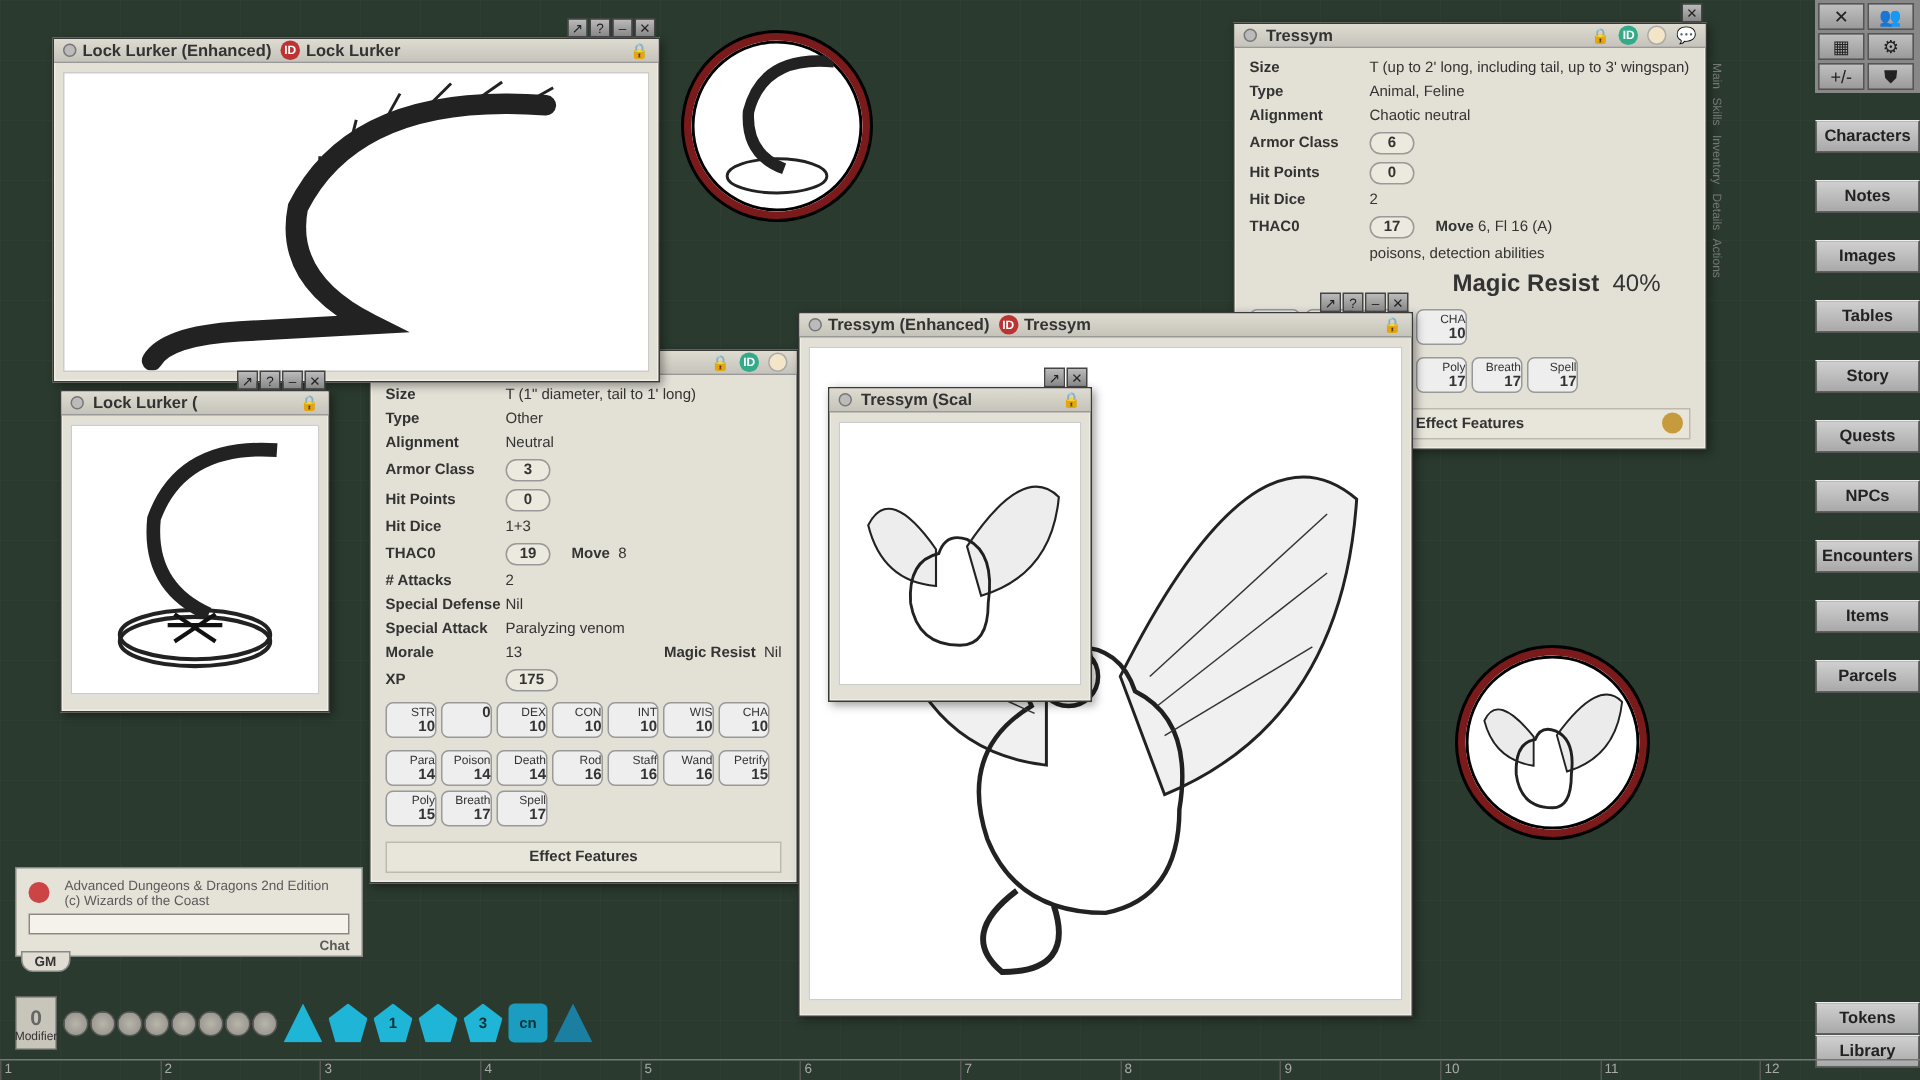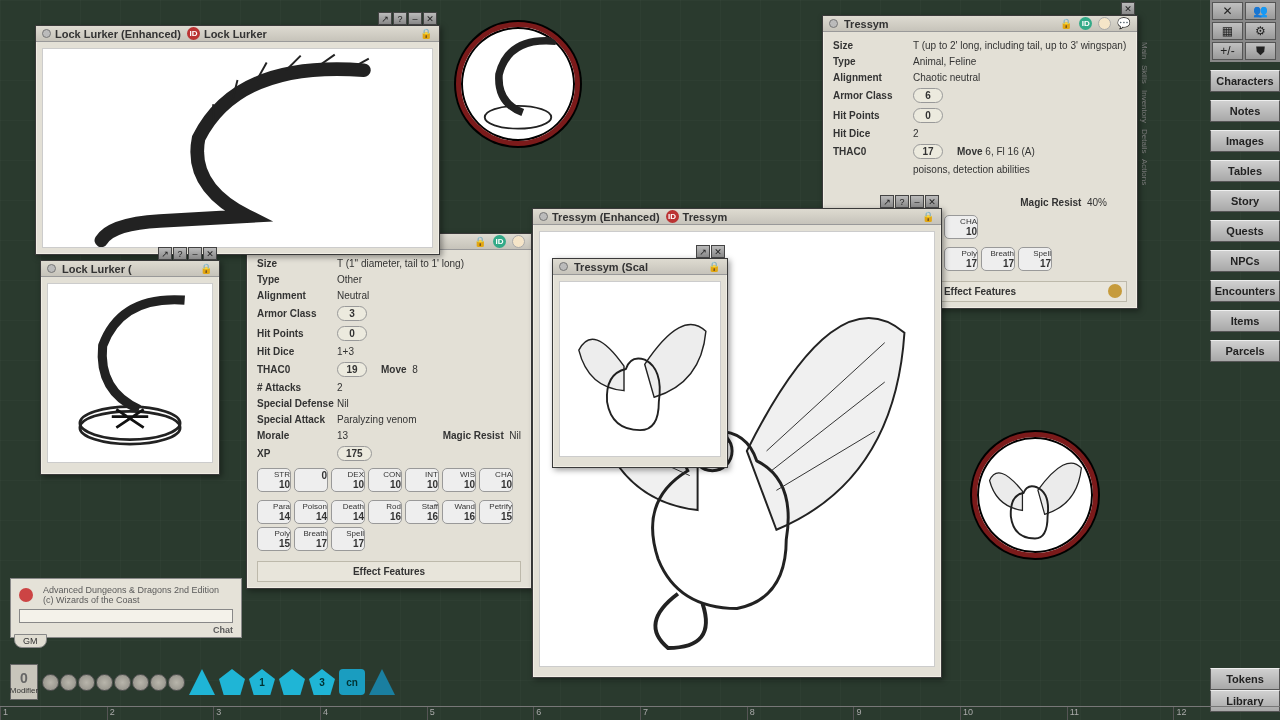--- a/index.html
+++ b/index.html
@@ -31,21 +31,21 @@
   height: 22px;
   background: linear-gradient(#d0d0d0,#a8a8a8);
   border: 1px solid #555;
   border-top-color: #eee;
   display: flex;
   align-items: center;
   justify-content: center;
   font-weight: bold;
   font-size: 11px;
   color: #222;
-  margin-top: 8px;
+  margin-top: 18px;
   cursor: pointer;
 }
 .side-btn.bottom { position:absolute; width:70px; right:0;}
 
 
 .window {
   position: absolute;
   background: #e3e0d6;
   border: 1px solid #3a3a3a;
   box-shadow: 2px 2px 6px rgba(0,0,0,.4), inset 0 0 0 1px #f0ede4;
@@ -74,21 +74,21 @@
 }
 .win-controls .wc { width:14px; height:13px; background:linear-gradient(#bbb,#888); border:1px solid #444; color:#222; font-size:9px; display:flex;align-items:center;justify-content:center;}
 
 
 .stat-body { padding: 6px 10px; font-size: 10px; }
 .stat-row { display:flex; align-items:center; padding:2px 0; border-bottom:1px solid transparent;}
 .stat-row .label { width: 80px; font-weight:bold; color:#333;}
 .stat-row .val { flex:1; }
 .stat-row .pill { display:inline-block; min-width:30px; padding:1px 8px; border:1px solid #999; background:#eceade; border-radius:9px; text-align:center; font-weight:bold; font-size:10px;}
 .stat-row .extra { margin-left:14px;}
-.extras-line { display:flex; gap:18px; padding:3px 0; font-size:10px;margin-top:16px;}
+.extras-line { display:flex; gap:18px; padding:3px 0; font-size:16px;}
 
 .abil-row { display:flex; gap:3px; padding:4px 0; justify-content:flex-start; flex-wrap:wrap;}
 .abil { width:34px; border:1px solid #999; border-radius:5px; background:#eee; text-align:right; font-size:8px; padding:1px 0;}
 .abil .nm{font-size:8px;}
 .abil .v{font-weight:bold; font-size:10px;}
 .effect-row { margin-top:6px; border:1px solid #bdb9ab; background:#e8e5db; padding:4px 8px; font-weight:bold; font-size:10px; text-align:center; position:relative;}
 .effect-row .edit{position:absolute; right:4px; top:2px; width:14px;height:14px;border-radius:50%;background:#c69b3c;}
 
 
 .imgwin-body { padding:6px; }
@@ -101,21 +101,21 @@
 
 .info-panel {
   position:absolute; left:10px; bottom:82px; width:232px; background:#e5e2d8; border:1px solid #888; padding:6px 8px 2px; font-size:9px; color:#5a5a5a;
 }
 .info-panel .line{display:flex; gap:10px; align-items:center; margin-bottom:4px;}
 .info-panel .ico{width:14px;height:14px;background:#c44;border-radius:50%;flex-shrink:0;}
 .info-panel .ico.b{background:#888;}
 .info-panel input{width:100%; border:1px solid #888; background:#f4f2ea; font-size:9px; padding:1px 2px;}
 .info-panel .chatlbl{text-align:right;font-weight:bold;font-size:9px;padding-top:2px;}
 
-.gm-tag{position:absolute; left:14px; bottom:72px; background:#e0ddd2; border:1px solid #888; border-radius:0 0 8px 8px; padding:1px 8px; font-size:9px; font-weight:normal;}
+.gm-tag{position:absolute; left:14px; bottom:72px; background:#e0ddd2; border:1px solid #888; border-radius:0 0 8px 8px; padding:1px 8px; font-size:9px; font-weight:bold;}
 
 
 .dice-tray{position:absolute; left:10px; bottom:8px; right:80px; height:60px; display:flex; align-items:center; gap:4px;}
 .mod-box{width:28px;height:36px;border:1px solid #666;background:#c8c5bb;display:flex;flex-direction:column;align-items:center;justify-content:center;font-size:8px;}
 .mod-box .n{font-size:14px;font-weight:bold;color:#666;}
 .coin-stack{display:flex;gap:1px;}
 .coin{width:17px;height:17px;border-radius:50%;background:radial-gradient(#b8b5ab,#8f8d85);border:1px solid #555;font-size:8px;display:flex;align-items:center;justify-content:center;}
 .die{width:26px;height:26px;background:#1fb5d6;clip-path:polygon(50% 0,100% 38%,82% 100%,18% 100%,0 38%);display:flex;align-items:center;justify-content:center;color:#033;font-size:10px;font-weight:bold;}
 .die.d4{clip-path:polygon(50% 0,100% 100%,0 100%);}
 .die.cn{clip-path:none;border-radius:4px;background:#1a9dc0;}

